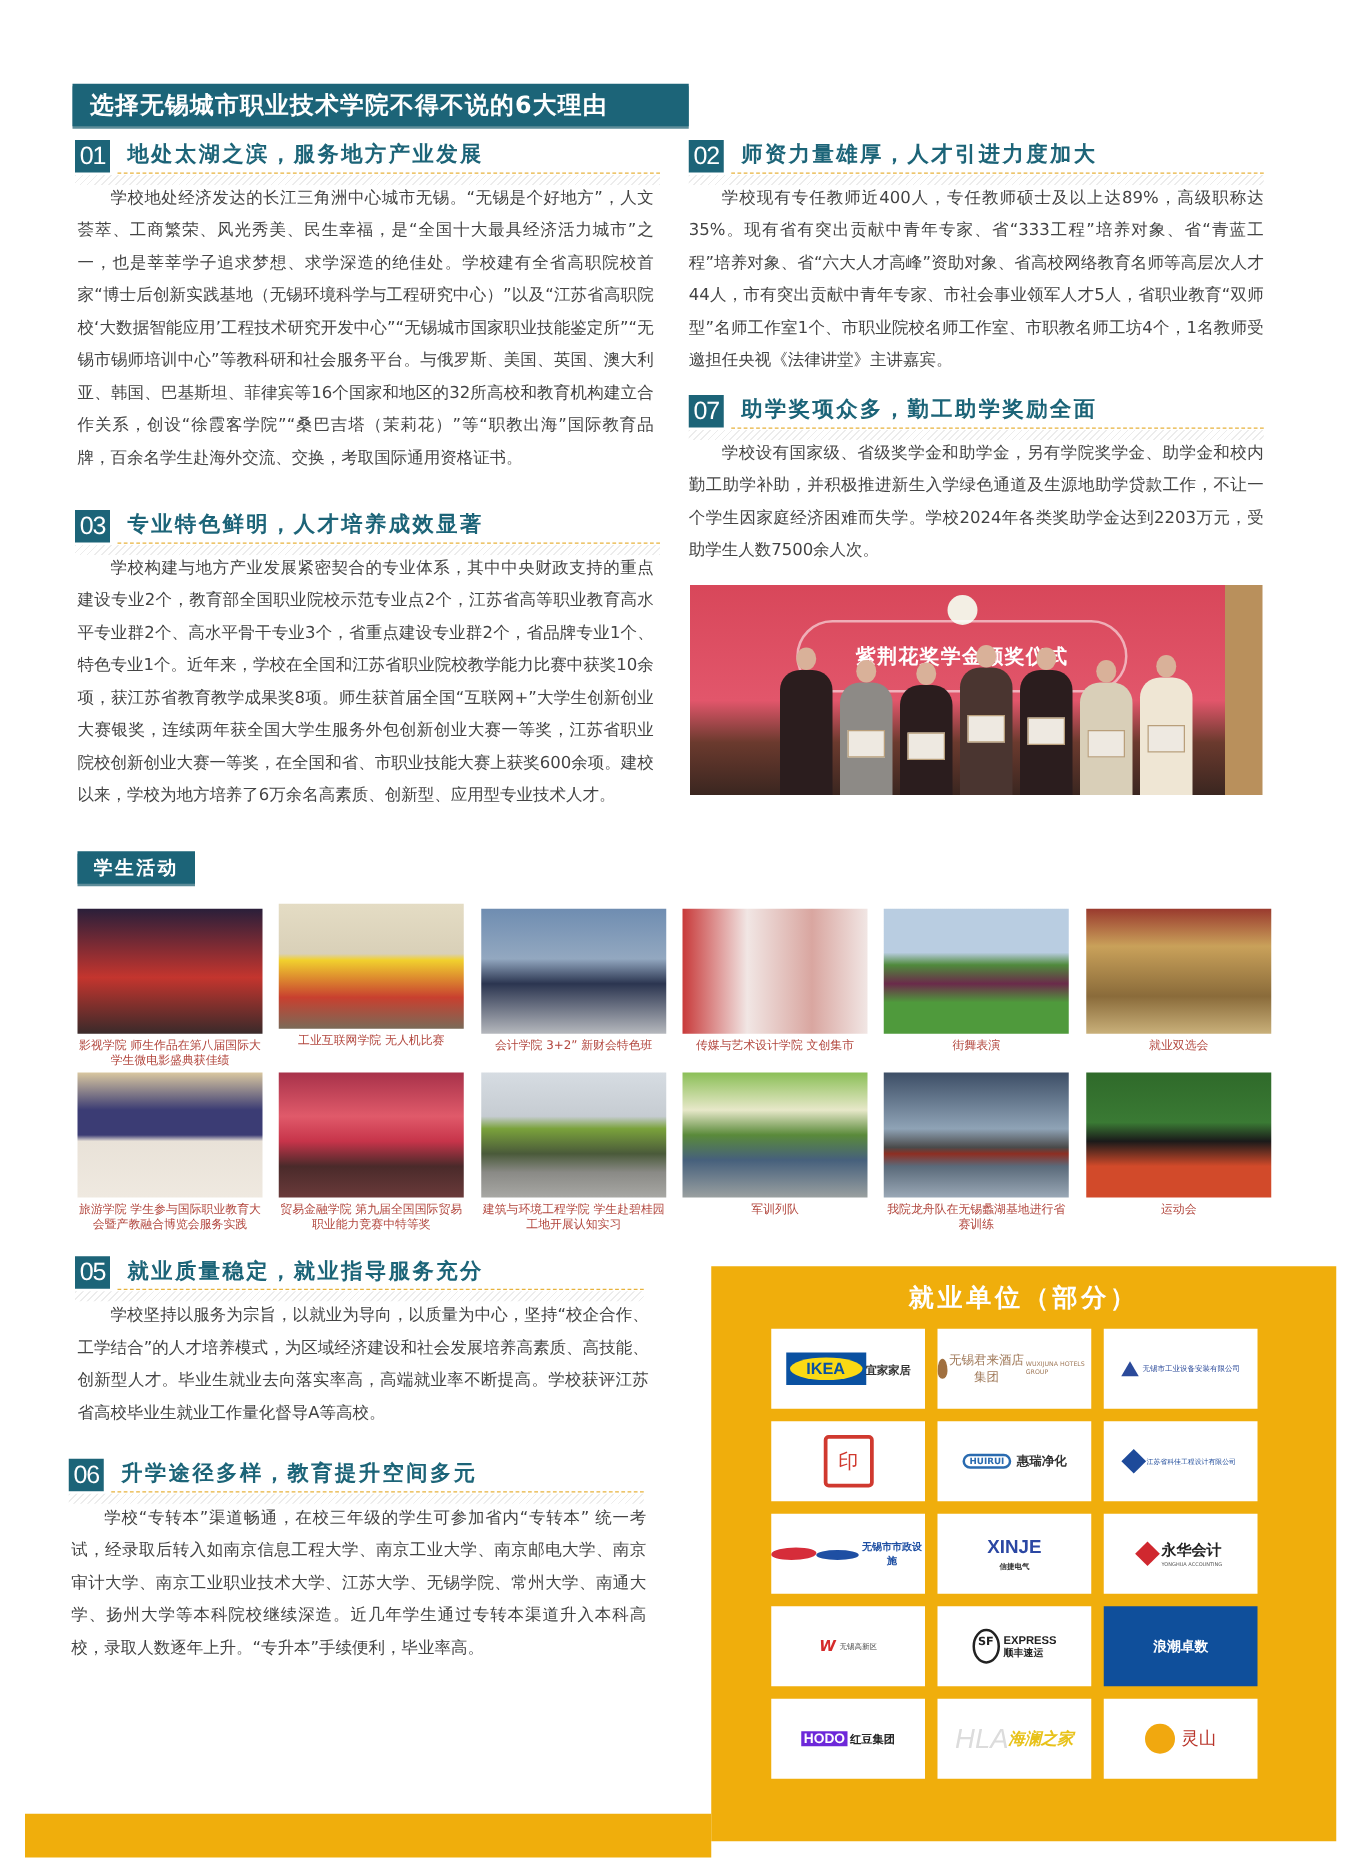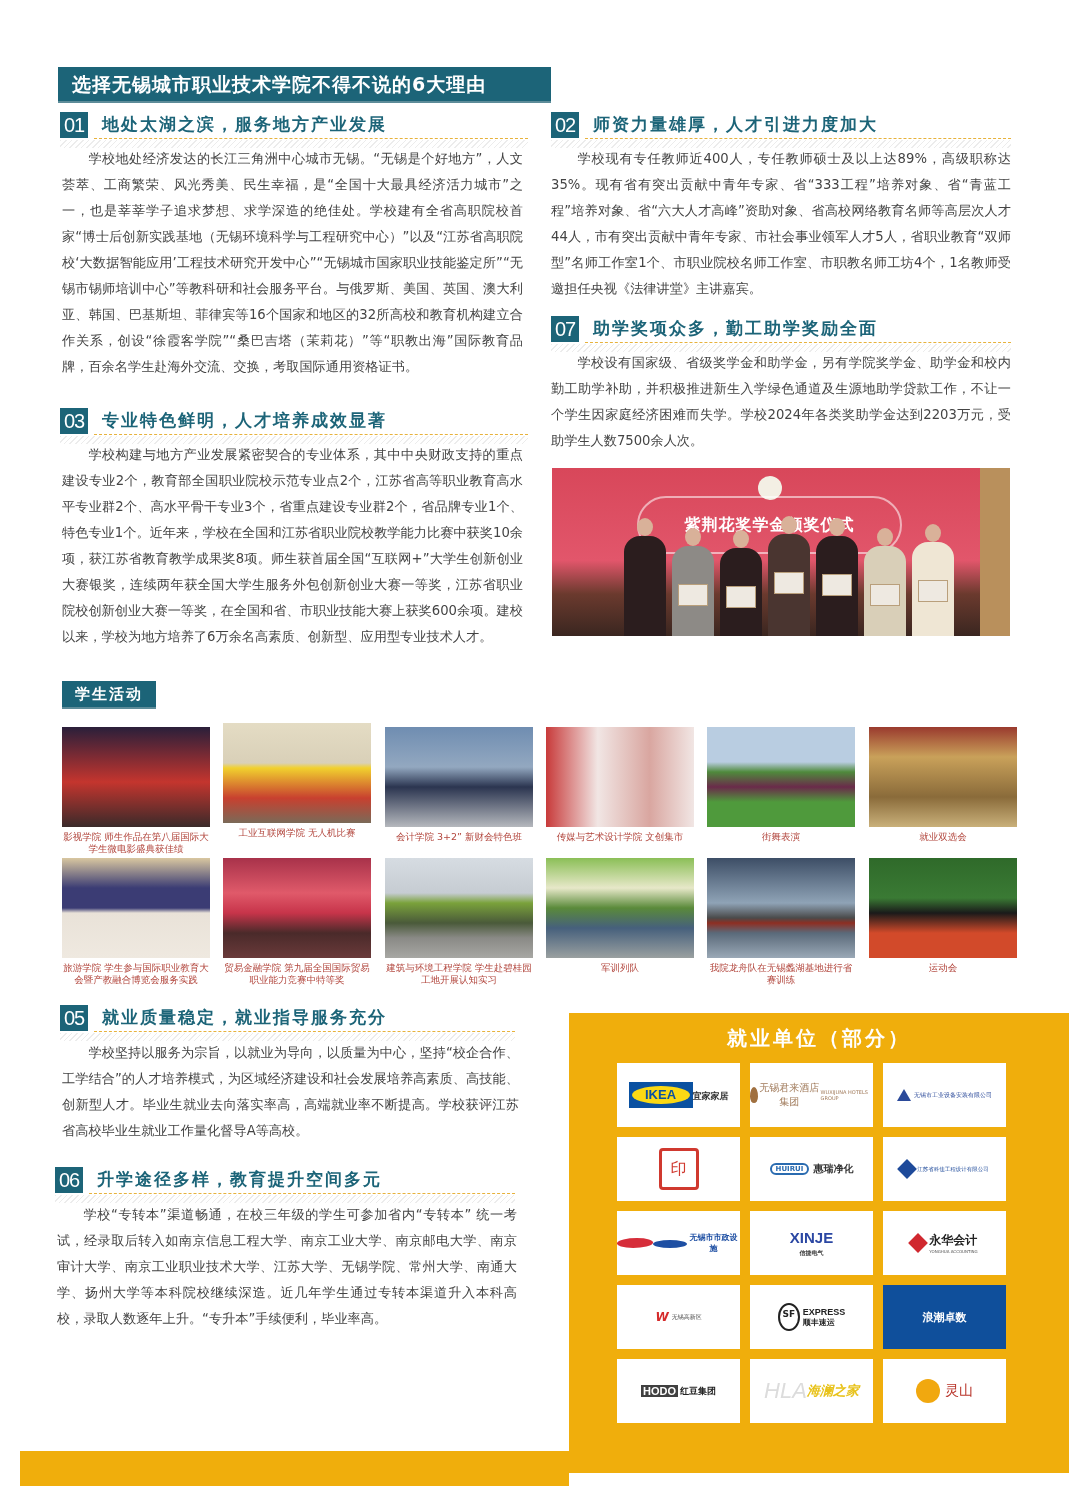--- a/index.html
+++ b/index.html
@@ -280,21 +280,21 @@
         <div style="font-weight:bold; font-size:9px; color:#222; font-family:'Liberation Sans',sans-serif;">EXPRESS</div>
         <div style="font-size:8px; color:#222; font-weight:bold;">顺丰速运</div>
       </div>
     </div>
 
     <div class="emp-cell blue">
       <div style="color:#fff; font-size:11px; font-weight:bold;">浪潮卓数</div>
     </div>
 
     <div class="emp-cell" style="flex-direction:row; gap:2px;">
-      <div style="background:#404040; color:#fff; font-weight:bold; font-size:11px; padding:0 2px; font-family:'Liberation Sans',sans-serif;">HODO</div>
+      <div style="background:#6d28d9; color:#fff; font-weight:bold; font-size:11px; padding:0 2px; font-family:'Liberation Sans',sans-serif;">HODO</div>
       <div style="font-size:9px; color:#222; font-weight:bold;">红豆集团</div>
     </div>
 
     <div class="emp-cell">
       <div style="color:#dcdcdc; font-size:22px; font-style:italic; font-family:'Liberation Sans',sans-serif;">HLA</div>
       <div style="color:#e8c21a; font-size:13px; font-weight:bold; font-style:italic;">海澜之家</div>
     </div>
 
     <div class="emp-cell" style="flex-direction:row; gap:5px;">
       <div style="width:24px; height:24px; border-radius:50%; background:#f1a80f;"></div>

